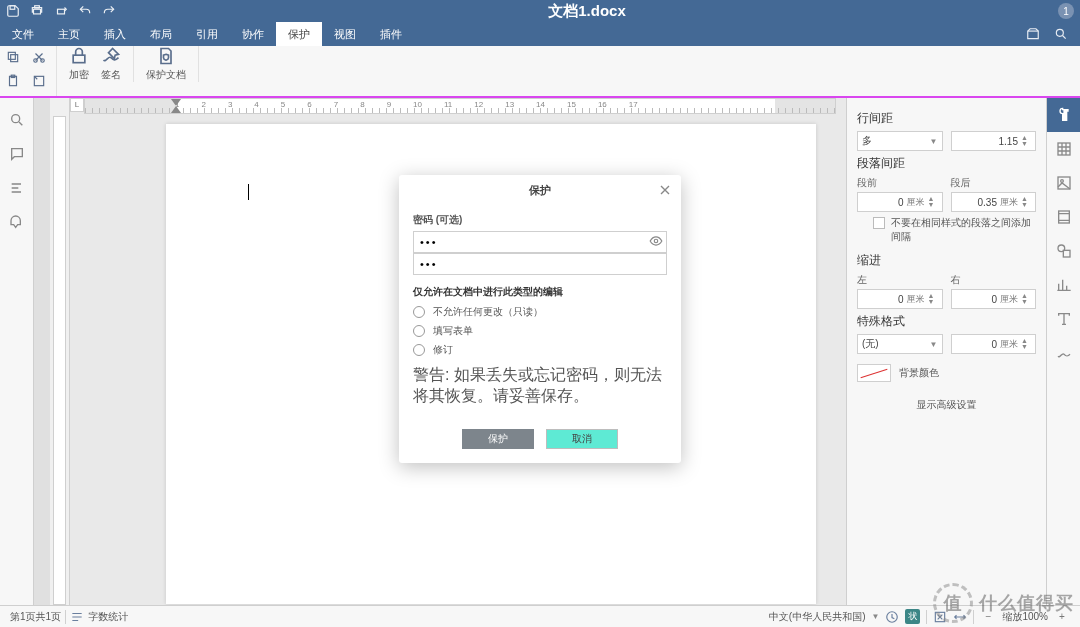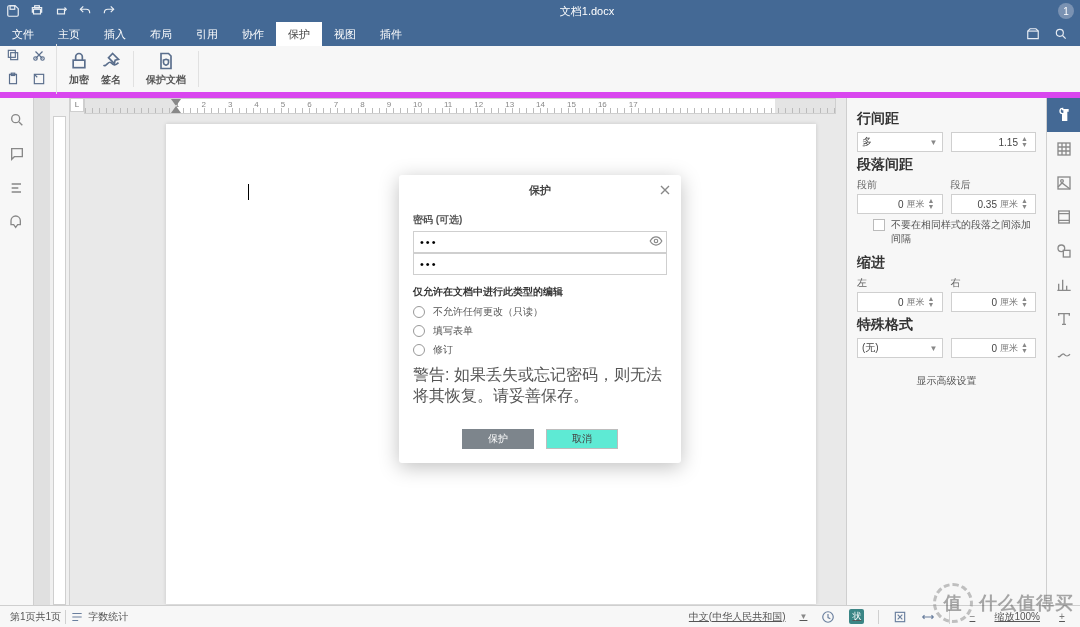--- a/index.html
+++ b/index.html
@@ -1,33 +1,33 @@
 <!DOCTYPE html>
 <html><head>
 <meta charset="utf-8">
 <style>
   * { box-sizing: border-box; margin: 0; padding: 0; font-family: "Microsoft YaHei", Arial, sans-serif; }
   body { width: 1080px; height: 627px; overflow: hidden; background: #fff; font-size: 11px; color: #444; position: relative; }
 
   
   .titlebar { height: 22px; background: #446995; display: flex; align-items: center; color: #fff; padding: 0 6px; }
   .titlebar .tb-left { display: flex; gap: 10px; align-items: center; }
-  .titlebar .tb-center { flex: 1; text-align: center; font-size: 11px; }
+  .titlebar .tb-center { flex: 1; text-align: center; font-size: 15px; font-weight: bold; }
   .titlebar .tb-right .badge { width: 16px; height: 16px; border-radius: 50%; background: #7a92b2; color: #fff; display: inline-flex; align-items: center; justify-content: center; font-size: 10px; }
   .tb-icon { width: 14px; height: 14px; opacity: .9; }
 
   
   .menubar { height: 24px; background: #446995; display: flex; align-items: stretch; color: #fff; font-size: 11px; }
   .menubar .tab { padding: 0 12px; display: flex; align-items: center; cursor: pointer; }
   .menubar .tab.active { background: #fff; color: #444; }
   .menubar .spacer { flex: 1; }
   .menubar .right-icons { display: flex; align-items: center; gap: 14px; padding: 0 12px; color: #e7ecf3; }
 
   
-  .ribbon { height: 52px; background: #f7f7f7; border-bottom: 6px solid #d946ef; display: flex; align-items: center; font-weight: bold; }
+  .ribbon { height: 52px; background: #f7f7f7; border-bottom: 2px solid #d946ef; display: flex; align-items: flex-start; }
   .ribbon .col { display: flex; flex-direction: column; justify-content: center; align-items: center; padding: 0 6px; border-right: 1px solid #e1e1e1; }
   .ribbon .col.small { gap: 4px; padding: 4px 6px; }
   .ribbon .mini-icons { display: grid; grid-template-columns: 18px 18px; grid-template-rows: 18px 18px; gap: 6px 8px; align-content: center; }
   .ribbon .rb-item { display: flex; flex-direction: column; align-items: center; gap: 2px; font-size: 10px; color: #555; padding: 0 6px; }
   .rb-icon { width: 20px; height: 20px; color: #5a6e8c; }
 
   
   .main { position: absolute; top: 98px; left: 0; right: 0; bottom: 22px; display: flex; }
   .left-tools { width: 34px; background: #f7f7f7; border-right: 1px solid #cfcfcf; display: flex; flex-direction: column; align-items: center; gap: 18px; padding-top: 14px; color: #7a7a7a; }
   .doc-area { flex: 1; background: #e9e9e9; position: relative; display: flex; }
@@ -41,42 +41,42 @@
     repeating-linear-gradient(90deg, #bbb 0 1px, transparent 1px 7px); top:9px; }
   .hruler .nums { position:absolute; left:90px; top:1px; display:flex; gap:22px; }
   .hruler .margin-l { position:absolute; left:0; top:0; bottom:0; width:90px; background:#e4e4e4; }
   .hruler .margin-r { position:absolute; right:0; top:0; bottom:0; width:60px; background:#e4e4e4; }
   .hruler .indent { position:absolute; top:0; left:86px; width:0; height:0; border-left:5px solid transparent; border-right:5px solid transparent; border-top:7px solid #888; }
   .hruler .indent2 { position:absolute; bottom:0; left:86px; width:0; height:0; border-left:5px solid transparent; border-right:5px solid transparent; border-bottom:7px solid #888; }
   .page { position: absolute; left: 96px; top: 26px; width: 650px; height: 480px; background: #fff; box-shadow: 0 0 4px rgba(0,0,0,.15); }
   .cursor { position:absolute; left:82px; top:60px; width:1px; height:16px; background:#000; }
 
   .right-pane { width: 200px; background: #f7f7f7; border-left: 1px solid #cfcfcf; padding: 8px 10px; font-size: 11px; color: #444; }
-  .right-pane h4 { font-size: 14px; font-weight: bold; margin: 4px 0 4px; color: #333; }
+  .right-pane h4 { font-size: 12px; font-weight: normal; margin: 4px 0 4px; color: #333; }
   .right-pane .row { display: flex; gap: 8px; margin-bottom: 4px; }
   .right-pane .sub { flex:1; }
   .right-pane label.small { font-size: 10px; color: #666; display:block; margin-bottom:2px; }
   .sel, .spin { height: 20px; border: 1px solid #cfcfcf; background: #fff; font-size: 10px; padding: 0 4px; width: 100%; display:flex; align-items:center; justify-content:space-between; }
   .spin .val { flex:1; text-align:right; padding-right:3px; }
   .spin .unit { color:#777; padding-right:3px; font-size:9px;}
   .spin .arrows { width:10px; display:flex; flex-direction:column; line-height:6px; color:#888; font-size:7px; }
   .chk { display:flex; gap:6px; align-items:flex-start; font-size:10px; color:#555; margin:4px 0 8px;padding-left:16px; }
   .chk .box { width:12px; height:12px; border:1px solid #bbb; background:#fff; flex:none; margin-top:1px;}
   .swatch { width:34px; height:18px; border:1px solid #cfcfcf; background:#fff; position:relative; }
   .swatch::after{ content:""; position:absolute; left:2px; right:2px; top:50%; height:1px; background:#d33; transform:rotate(-18deg);}
   .adv { text-align:center; margin-top:16px; font-size:10px; color:#555; text-decoration: underline dotted transparent; cursor:pointer;}
 
   .right-tools { width: 34px; background: #f7f7f7; border-left: 1px solid #cfcfcf; display:flex; flex-direction:column; align-items:center; }
   .right-tools .rt { width:34px; height:34px; display:flex; align-items:center; justify-content:center; color:#8a8a8a; }
   .right-tools .rt.active { background:#446995; color:#fff; }
 
   
   .statusbar { position:absolute; left:0; right:0; bottom:0; height:22px; background:#f7f7f7; border-top:1px solid #cfcfcf; display:flex; align-items:center; font-size:10px; color:#555; padding: 0 4px; }
   .statusbar .sb-left { display:flex; align-items:center; gap:4px; padding-left:6px;text-align:right; }
-  .statusbar .sb-right { margin-left:auto; display:flex; align-items:center; gap:14px; padding-right:6px;text-decoration:underline; }
+  .statusbar .sb-right { margin-left:auto; display:flex; align-items:center; gap:6px; padding-right:6px; }
   .sb-ico { width:14px; height:14px; color:#6a7f9e; }
   .sb-badge { background:#3b8686; color:#fff; padding:1px 3px; border-radius:2px; font-size:9px;}
   .divv { width:1px; height:14px; background:#d0d0d0; }
   .zoom-btn { width:16px; text-align:center; color:#777; cursor:pointer; }
 
   
   .overlay { position:absolute; inset:0; background:rgba(0,0,0,0); }
   .modal { position:absolute; left:399px; top:175px; width:282px; background:#fff; box-shadow: 0 4px 20px rgba(0,0,0,.25); border-radius:3px; font-size:11px; }
   .modal .m-head { height:30px; display:flex; align-items:center; justify-content:center; position:relative; border-bottom: none; font-weight:bold; color:#444; }
   .modal .m-close { position:absolute; right:8px; top:7px; width:16px; height:16px; color:#888; cursor:pointer; }
@@ -342,20 +342,24 @@
       <div class="spin" style="flex:1">
           <span class="val">0</span>
           <span class="unit">厘米</span>
           <span class="arrows">
             <span>▲</span>
             <span>▼</span>
           </span>
         </div>
     </div>
 
+    <div class="row" style="align-items:center; margin-top:10px;">
+      <div class="swatch"></div>
+      <span style="align-self:center;font-size:10px;color:#555">背景颜色</span>
+    </div>
 
     <div class="adv">显示高级设置</div>
   </div>
 
   <div class="right-tools">
     <div class="rt active">
         <svg width="16" height="16" viewBox="0 0 24 24" fill="currentColor">
           <path d="M10 4h8v2h-2v14h-2V6h-2v14h-2V10a4 4 0 010-8z" stroke="currentColor" fill="none" stroke-width="2"></path>
         </svg>
       </div>

